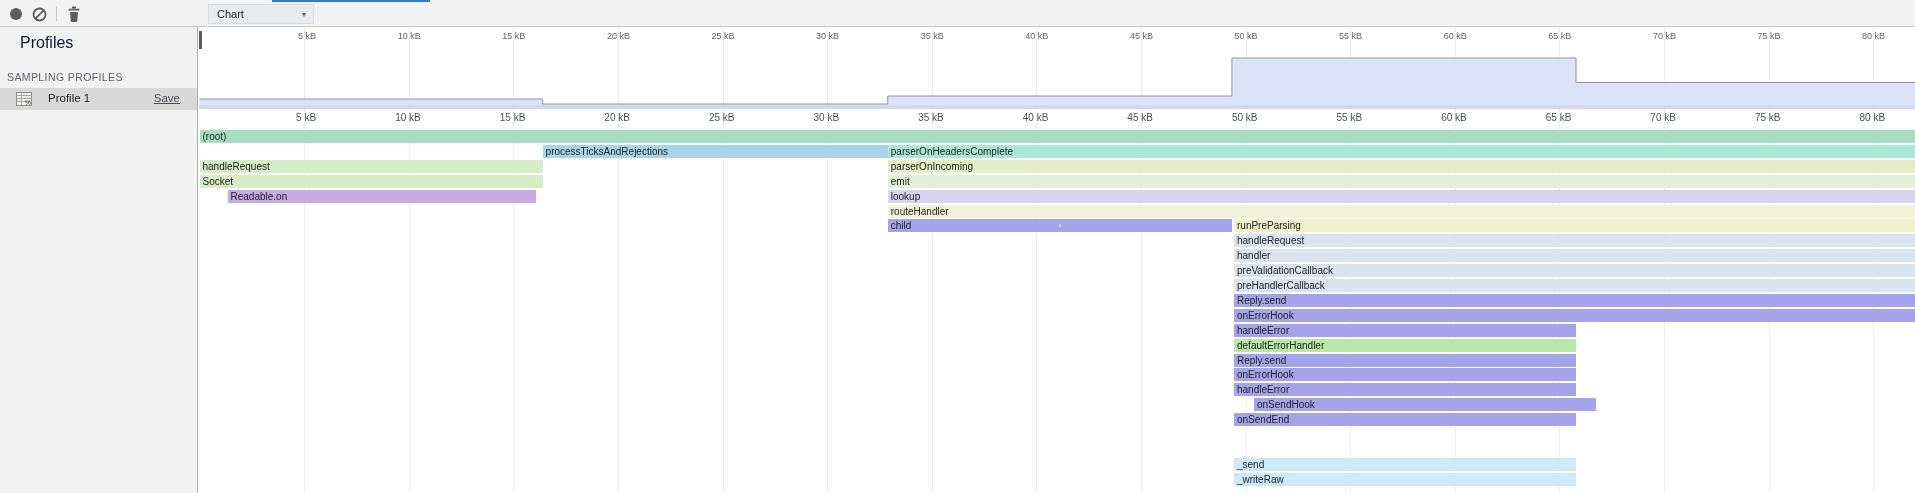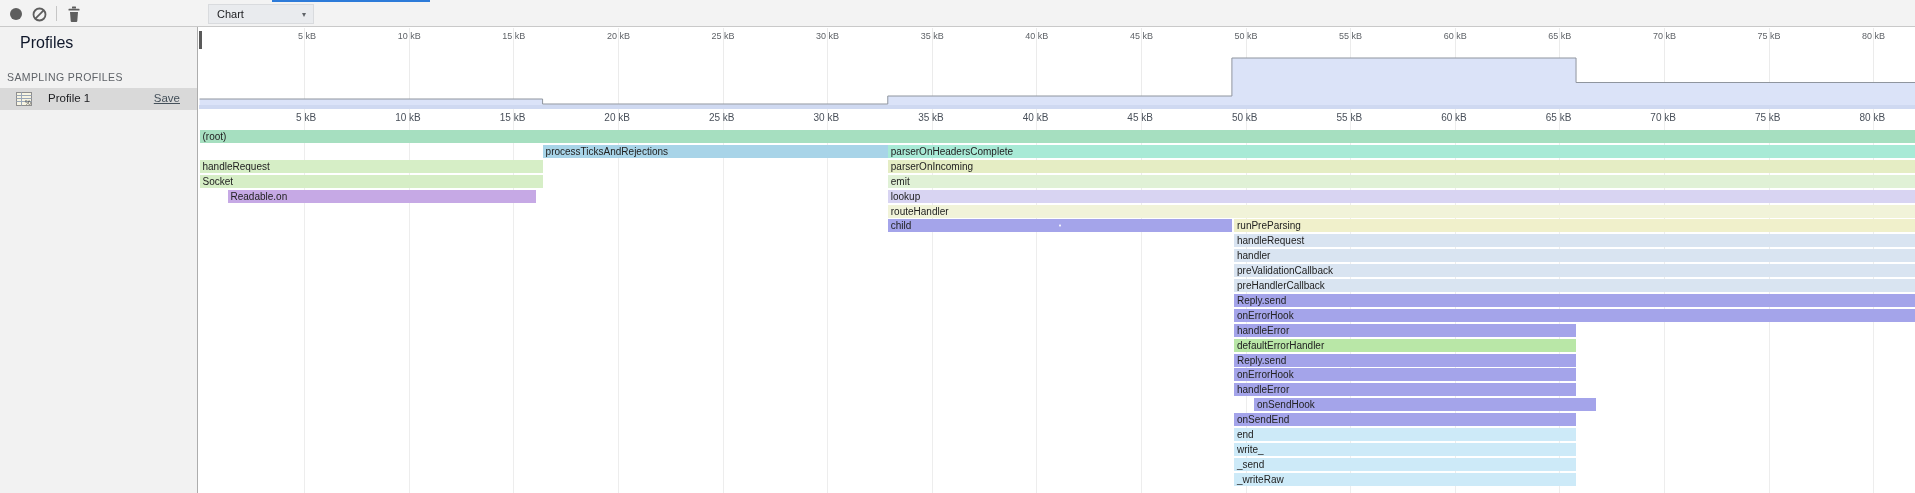--- a/index.html
+++ b/index.html
@@ -202,18 +202,16 @@
       <div class="bar" style="left: 1034.99px; width: 683.038px; top: 252px; background: rgb(217, 228, 241);">preHandlerCallback</div>
       <div class="bar" style="left: 1034.99px; width: 683.038px; top: 266.9px; background: rgb(164, 164, 234);">Reply.send</div>
       <div class="bar" style="left: 1034.99px; width: 683.038px; top: 281.8px; background: rgb(164, 164, 234);">onErrorHook</div>
       <div class="bar" style="left: 1034.99px; width: 342.042px; top: 296.7px; background: rgb(164, 164, 234);">handleError</div>
       <div class="bar" style="left: 1034.99px; width: 342.042px; top: 311.6px; background: rgb(185, 231, 167);">defaultErrorHandler</div>
       <div class="bar" style="left: 1034.99px; width: 342.042px; top: 326.5px; background: rgb(164, 164, 234);">Reply.send</div>
       <div class="bar" style="left: 1034.99px; width: 342.042px; top: 341.4px; background: rgb(164, 164, 234);">onErrorHook</div>
       <div class="bar" style="left: 1034.99px; width: 342.042px; top: 356.3px; background: rgb(164, 164, 234);">handleError</div>
       <div class="bar" style="left: 1034.99px; width: 342.042px; top: 371.2px; background: rgb(164, 164, 234); margin-left: 20px;">onSendHook</div>
       <div class="bar" style="left: 1034.99px; width: 342.042px; top: 386.1px; background: rgb(164, 164, 234);">onSendEnd</div>
-      <div class="bar" style="left: 1034.99px; width: 342.042px; top: 401px; background: rgb(205, 234, 248);">end</div>
-      <div class="bar" style="left: 1034.99px; width: 342.042px; top: 415.9px; background: rgb(205, 234, 248);">write_</div>
       <div class="bar" style="left: 1034.99px; width: 342.042px; top: 430.8px; background: rgb(205, 234, 248);">_send</div>
       <div class="bar" style="left: 1034.99px; width: 342.042px; top: 445.7px; background: rgb(205, 234, 248);">_writeRaw</div>
     </div>
 </div>
 
 </body></html>

